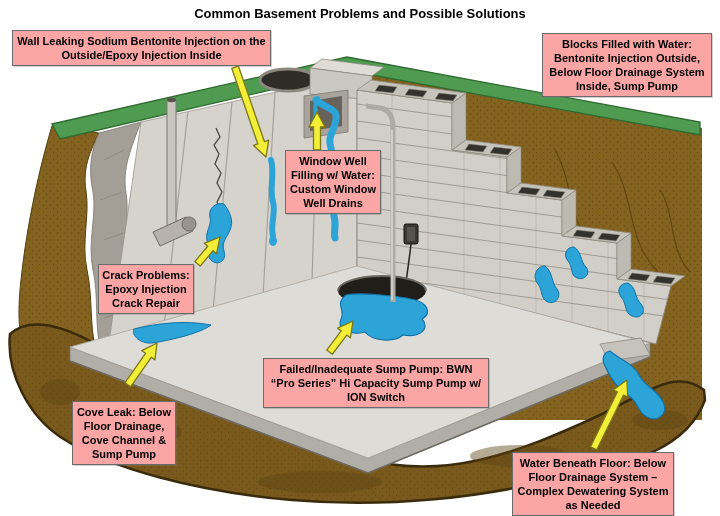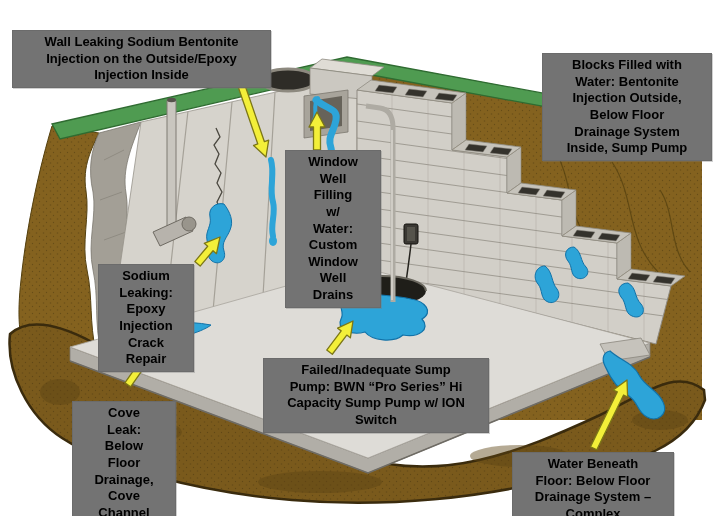--- a/index.html
+++ b/index.html
@@ -1,26 +1,26 @@
 <!DOCTYPE html>
 <html><head>
 <meta charset="utf-8">
 <style>
   html,body{margin:0;padding:0;background:#fff;}
   #stage{position:relative;width:720px;height:516px;background:#ffffff;overflow:hidden;
          font-family:"Liberation Sans",sans-serif;}
   .title{position:absolute;top:6px;left:0;width:720px;text-align:center;
          font-size:13px;font-weight:bold;color:#000;}
   svg{position:absolute;top:0;left:0;}
-  .callout{position:absolute;background:#737373;border:1px solid #6b6b6b;
-           font-size:13px;font-weight:bold;line-height:1.28;text-align:center;
-           color:#000;padding:3px 20px;box-sizing:border-box;
+  .callout{position:absolute;background:#fca5a5;border:1px solid #6b6b6b;
+           font-size:11px;font-weight:bold;line-height:1.28;text-align:center;
+           color:#000;padding:3px 3px;box-sizing:border-box;
            box-shadow:1px 1px 0 rgba(120,120,120,.35);}
   #c1{left:12px;top:30px;width:259px;}
-  #c2{left:542px;top:33px;width:170px;margin-top:20px;}
+  #c2{left:542px;top:33px;width:170px;}
   #c3{left:285px;top:150px;width:96px;}
   #c4{left:98px;top:264px;width:96px;}
   #c5{left:263px;top:358px;width:226px;}
   #c6{left:72px;top:401px;width:104px;}
   #c7{left:512px;top:452px;width:162px;}
 </style>
 </head>
 <body>
 
 <div id="stage">
@@ -170,22 +170,23 @@
     <g fill="#f3ef39" stroke="#7c7716" stroke-width="1.3" stroke-linejoin="round">
       <path d="M0,0 L8,15 L3.5,15 L3.5,95 L-3.5,95 L-3.5,15 L-8,15 Z" transform="translate(266,157) rotate(161)"></path>
       <path d="M0,0 L8,15 L3.5,15 L3.5,38 L-3.5,38 L-3.5,15 L-8,15 Z" transform="translate(317,112)"></path>
       <path d="M0,0 L8,15 L3.5,15 L3.5,35 L-3.5,35 L-3.5,15 L-8,15 Z" transform="translate(220,237) rotate(40)"></path>
       <path d="M0,0 L8,15 L3.5,15 L3.5,39 L-3.5,39 L-3.5,15 L-8,15 Z" transform="translate(353,321) rotate(37)"></path>
       <path d="M0,0 L8,15 L3.5,15 L3.5,51 L-3.5,51 L-3.5,15 L-8,15 Z" transform="translate(157,343) rotate(35)"></path>
       <path d="M0,0 L8,15 L3.5,15 L3.5,76 L-3.5,76 L-3.5,15 L-8,15 Z" transform="translate(627,380) rotate(26)"></path>
     </g>
   </svg>
 
+  <div class="title">Common Basement Problems and Possible Solutions</div>
 
   <div class="callout" id="c1">Wall Leaking  Sodium Bentonite Injection on the Outside/Epoxy Injection Inside</div>
   <div class="callout" id="c2">Blocks Filled with Water: Bentonite Injection Outside, Below Floor Drainage System Inside, Sump Pump</div>
   <div class="callout" id="c3">Window Well Filling w/ Water: Custom Window Well Drains</div>
-  <div class="callout" id="c4">Sodium Leaking: Epoxy Injection Crack Repair</div>
+  <div class="callout" id="c4">Crack Problems: Epoxy Injection Crack Repair</div>
   <div class="callout" id="c5">Failed/Inadequate Sump Pump:  BWN “Pro Series” Hi Capacity Sump Pump w/ ION Switch</div>
   <div class="callout" id="c6">Cove Leak:  Below Floor Drainage, Cove Channel &amp; Sump Pump</div>
   <div class="callout" id="c7">Water Beneath Floor:  Below Floor Drainage System – Complex Dewatering System as Needed</div>
 
 </div>
 
 </body></html>

